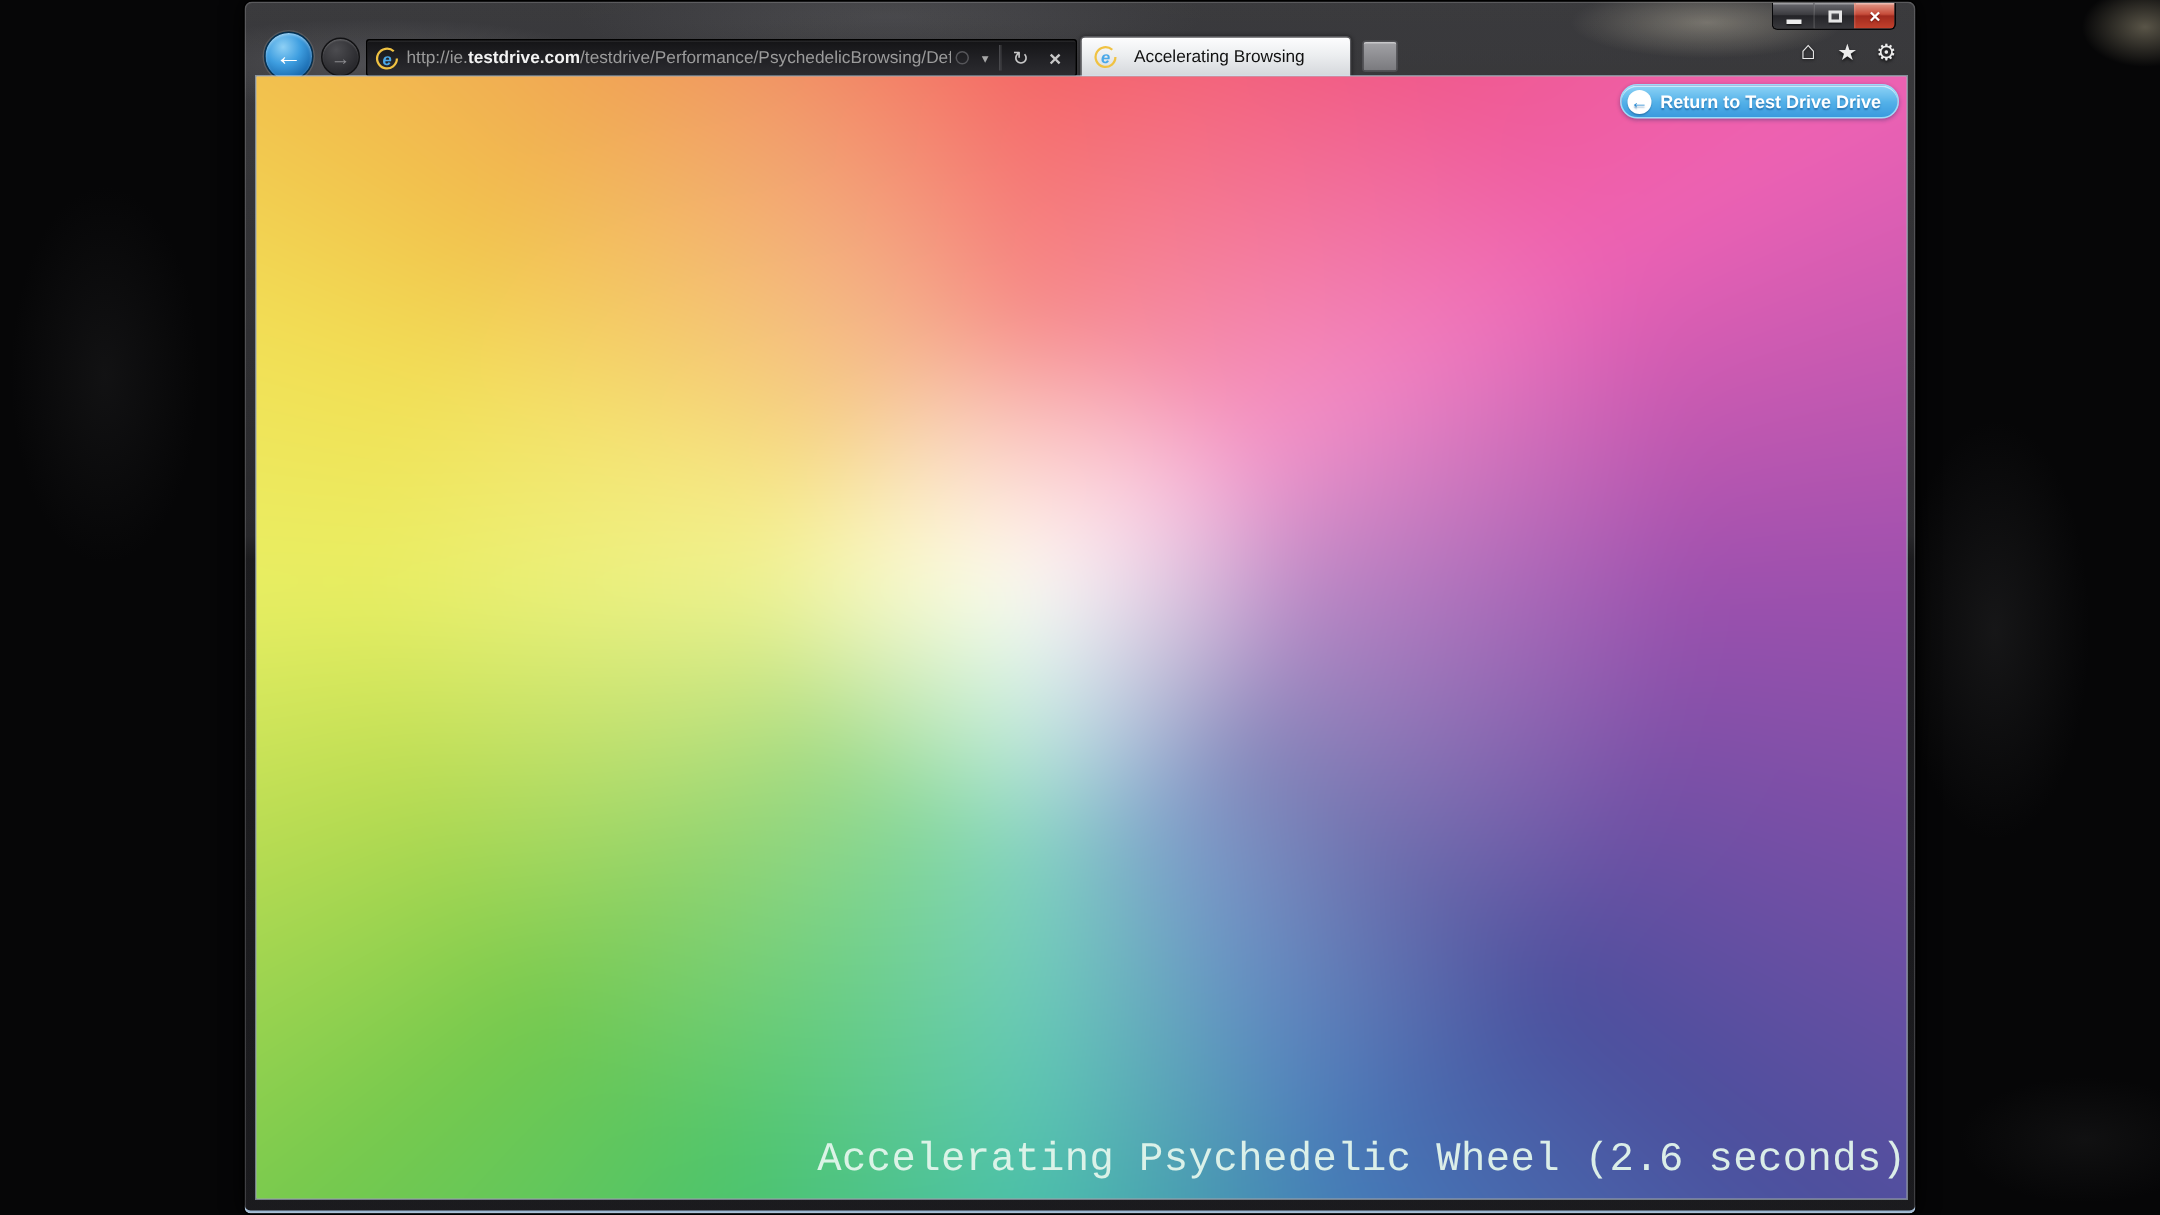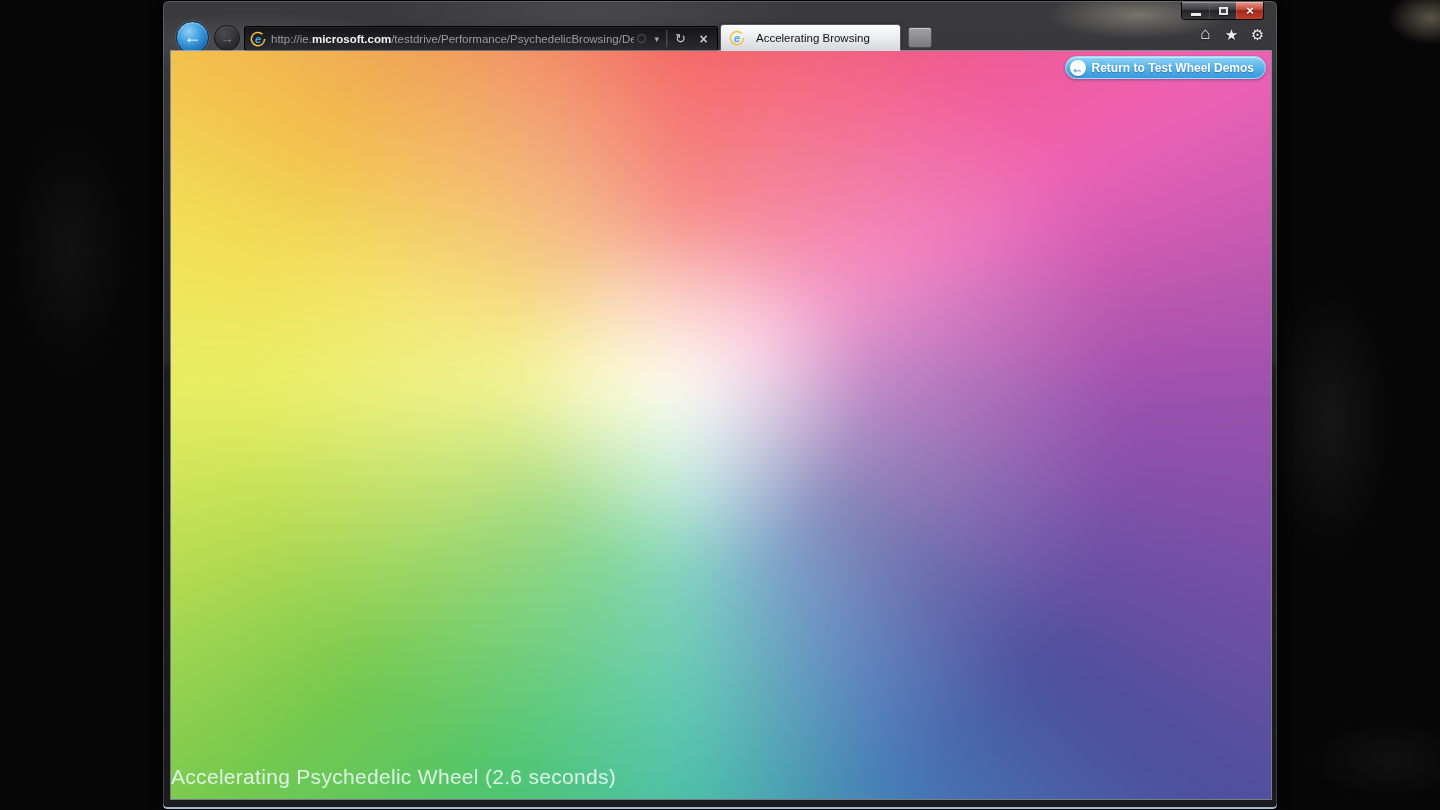--- a/index.html
+++ b/index.html
@@ -122,23 +122,23 @@
     box-shadow:0 1px 3px rgba(20,40,90,0.4), inset 0 1px 0 rgba(255,255,255,0.55);
     color:#fff; font-size:12px; font-weight:bold; text-shadow:0 1px 1px rgba(20,80,140,0.55);
     cursor:pointer;
   }
   .return-btn .arrow-circle {
     width:16px; height:16px; background:#fff; border-radius:50%; color:#2a8cd4;
     font-size:12px; font-weight:bold; display:flex; align-items:center; justify-content:center;
     box-shadow:0 1px 1px rgba(0,40,80,0.3); line-height:1;
   }
   .caption {
-    position:absolute; left:0; right:0; bottom:10px; text-align:left;
-    font-size:21px; font-weight:400; letter-spacing:0.3px;
-    color:#e3f6ec; opacity:0.95;
+    position:absolute; left:0; right:0; bottom:10px; text-align:right;
+    font-size:27px; font-weight:400; letter-spacing:0.3px;
+    color:#e3f6ec; opacity:0.95;font-family:Liberation Mono, monospace;
   }
 </style>
 </head>
 <body>
 
 <div class="window">
 
   <div class="win-controls">
     <div class="win-btn">
       <span class="glyph-min"></span>
@@ -156,21 +156,21 @@
   </div>
   <div class="btn-forward">
     <span>→</span>
   </div>
 
   <div class="addr-bar">
     <svg class="favicon" viewBox="0 0 16 16">
       <path d="M14.6 8a6.6 6.6 0 1 1-2.1-4.8" stroke="#f0c242" stroke-width="1.5" fill="none"></path>
       <text x="8" y="12.2" font-size="11" fill="#4aa8e8" font-style="italic" font-weight="bold" text-anchor="middle">e</text>
     </svg>
-    <span class="url-text"><span>http://ie.</span><span class="domain">microsoft.com</span><span>/testdrive/Performance/PsychedelicBrowsing/Default.h</span></span>
+    <span class="url-text"><span>http://ie.</span><span class="domain">testdrive.com</span><span>/testdrive/Performance/PsychedelicBrowsing/Default.h</span></span>
     <span class="addr-badge"></span>
     <span class="addr-caret">▾</span>
     <span class="addr-divider"></span>
     <span class="addr-btn">↻</span>
     <span class="addr-btn stop">×</span>
   </div>
 
   <div class="tab">
     <svg class="favicon" viewBox="0 0 16 16">
       <path d="M14.6 8a6.6 6.6 0 1 1-2.1-4.8" stroke="#f0c242" stroke-width="1.5" fill="none"></path>
@@ -183,18 +183,18 @@
   <div class="toolbar-icons">
     <span class="tb-icon home">⌂</span>
     <span class="tb-icon">★</span>
     <span class="tb-icon">⚙</span>
   </div>
 
   <div class="content">
     <div class="wheel"></div>
     <div class="return-btn">
       <span class="arrow-circle">←</span>
-      <span>Return to Test Wheel Demos</span>
+      <span>Return to Test Drive Drive</span>
     </div>
     <div class="caption">Accelerating Psychedelic Wheel (2.6 seconds)</div>
   </div>
 
 </div>
 
 </body></html>

